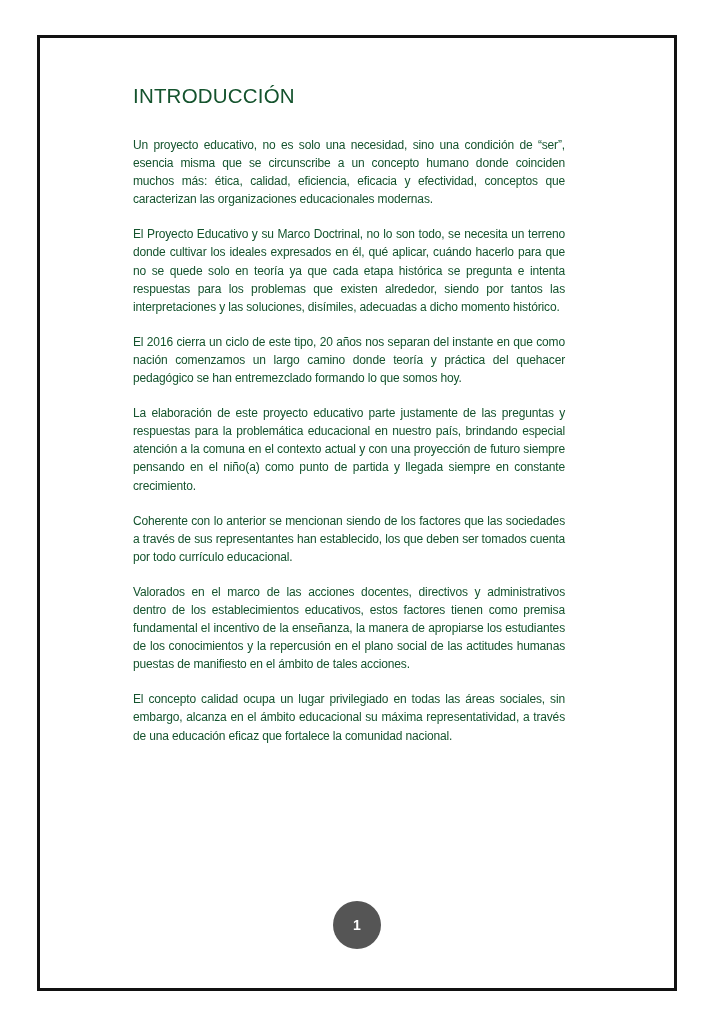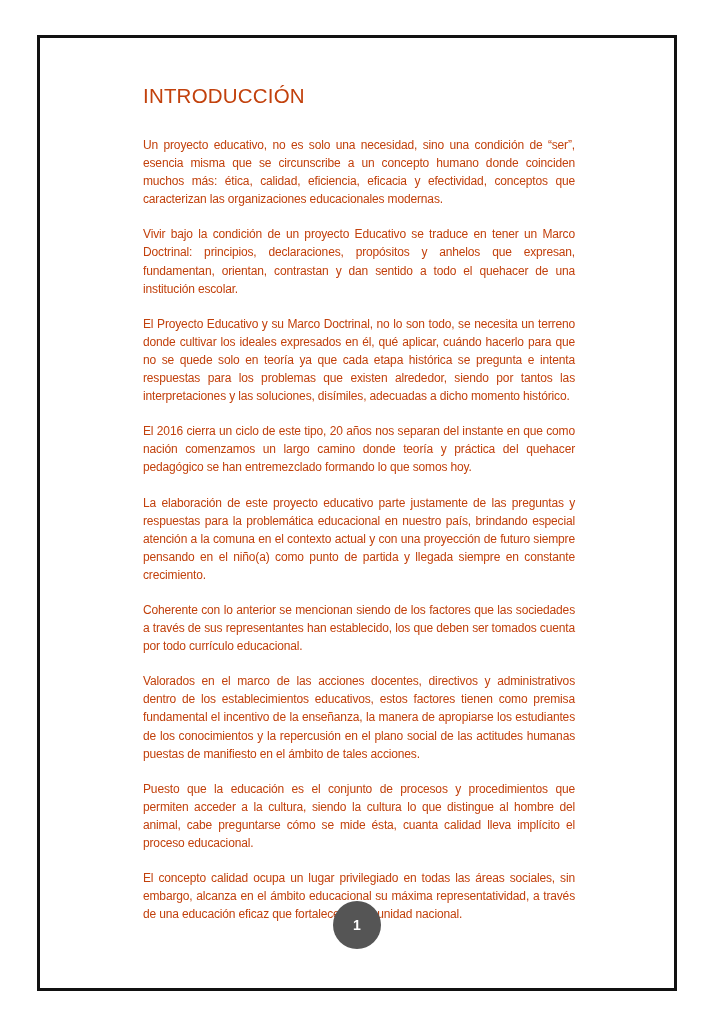--- a/index.html
+++ b/index.html
@@ -17,25 +17,25 @@
       position: absolute;
       left: 37px;
       top: 35px;
       width: 634px;
       height: 950px;
       border: 3px solid #111111;
       box-sizing: content-box;
     }
     .content {
       position: absolute;
-      left: 143px;
+      left: 133px;
       top: 82px;
       width: 432px;
       font-family: "Liberation Sans", sans-serif;
-      color: #c2410c;
+      color: #14532d;
     }
     .title {
       font-size: 20.5px;
       font-weight: normal;
       margin: 0 0 26px 0;
       letter-spacing: 0.2px;
       line-height: 28px;
     }
     .para {
       font-size: 12px;
@@ -62,25 +62,23 @@
     }
   </style>
 </head>
 <body>
 
 <div class="page-frame"></div>
 
 <div class="content">
   <h1 class="title">INTRODUCCIÓN</h1>
   <p class="para">Un proyecto educativo, no es solo una necesidad, sino una condición de “ser”, esencia misma que se circunscribe a un concepto humano donde coinciden muchos más: ética, calidad, eficiencia, eficacia y efectividad, conceptos que caracterizan las organizaciones educacionales modernas.</p>
-  <p class="para">Vivir bajo la condición de un proyecto Educativo se traduce en tener un Marco Doctrinal: principios, declaraciones, propósitos y anhelos que expresan, fundamentan, orientan, contrastan y dan sentido a todo el quehacer de una institución escolar.</p>
   <p class="para">El Proyecto Educativo y su Marco Doctrinal, no lo son todo, se necesita un terreno donde cultivar los ideales expresados en él, qué aplicar, cuándo hacerlo para que no se quede solo en teoría ya que cada etapa histórica se pregunta e intenta respuestas para los problemas que existen alrededor, siendo por tantos las interpretaciones y las soluciones, disímiles, adecuadas a dicho momento histórico.</p>
   <p class="para">El 2016 cierra un ciclo de este tipo, 20 años nos separan del instante en que como nación comenzamos un largo camino donde teoría y práctica del quehacer pedagógico se han entremezclado formando lo que somos hoy.</p>
   <p class="para">La elaboración de este proyecto educativo parte justamente de las preguntas y respuestas para la problemática educacional en nuestro país, brindando especial atención a la comuna en el contexto actual y con una proyección de futuro siempre pensando en el niño(a) como punto de partida y llegada siempre en constante crecimiento.</p>
   <p class="para">Coherente con lo anterior se mencionan siendo de los factores que las sociedades a través de sus representantes han establecido, los que deben ser tomados cuenta por todo currículo educacional.</p>
   <p class="para">Valorados en el marco de las acciones docentes, directivos y administrativos dentro de los establecimientos educativos, estos factores tienen como premisa fundamental el incentivo de la enseñanza, la manera de apropiarse los estudiantes de los conocimientos y la repercusión en el plano social de las actitudes humanas puestas de manifiesto en el ámbito de tales acciones.</p>
-  <p class="para">Puesto que la educación es el conjunto de procesos y procedimientos que permiten acceder a la cultura, siendo la cultura lo que distingue al hombre del animal, cabe preguntarse cómo se mide ésta, cuanta calidad lleva implícito el proceso educacional.</p>
   <p class="para">El concepto calidad ocupa un lugar privilegiado en todas las áreas sociales, sin embargo, alcanza en el ámbito educacional su máxima representatividad, a través de una educación eficaz que fortalece la comunidad nacional.</p>
 </div>
 
 <div class="page-number">
   <span>1</span>
 </div>
 
 </body></html>

